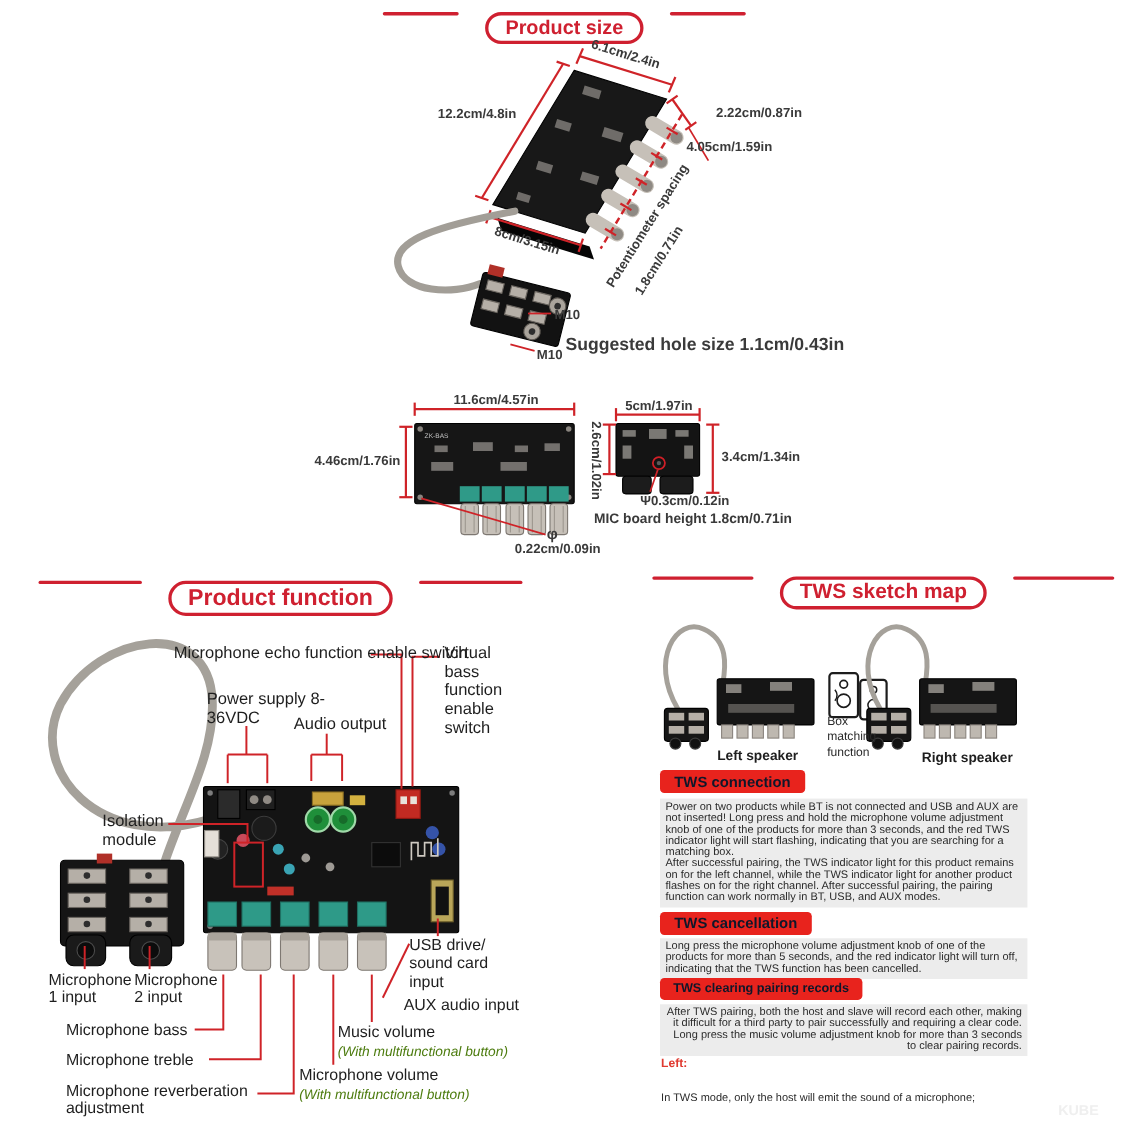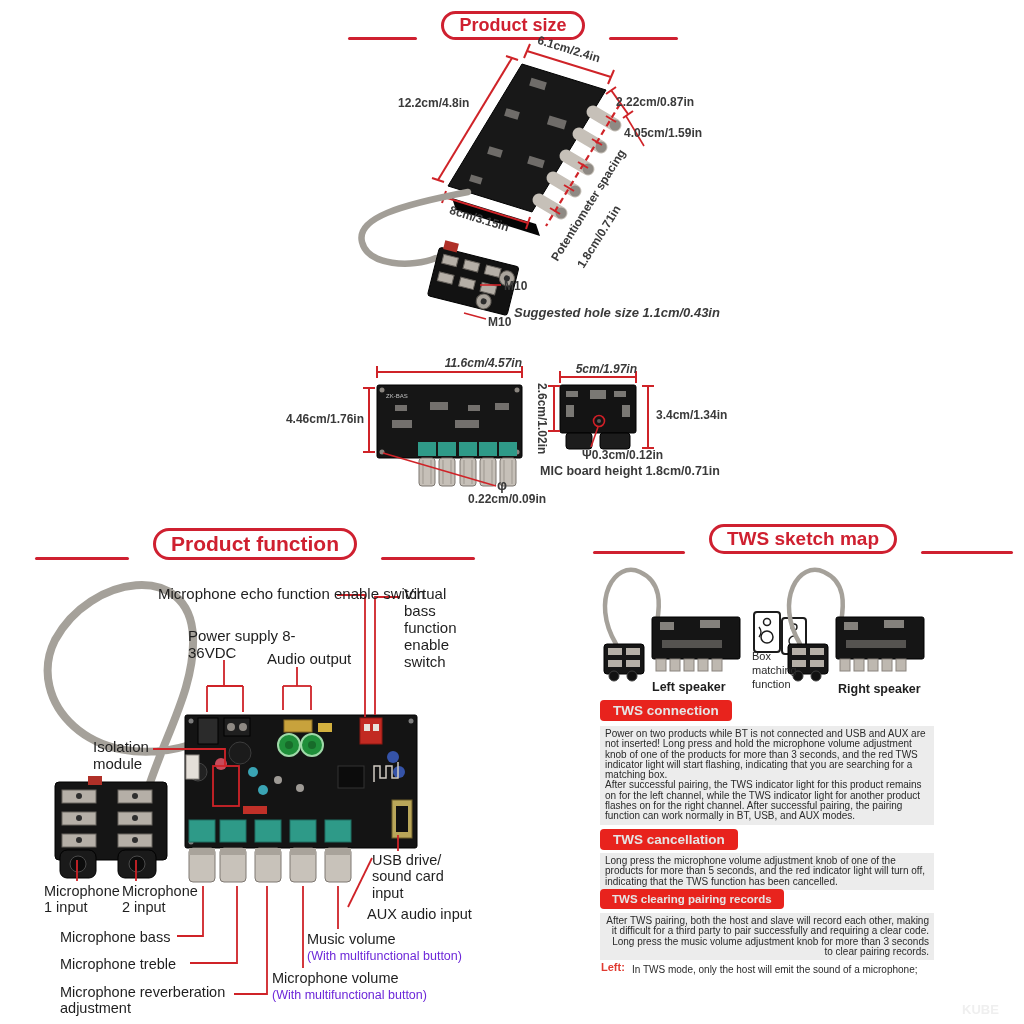--- a/index.html
+++ b/index.html
@@ -1,34 +1,34 @@
 <!DOCTYPE html>
 <html><head>
 <meta charset="utf-8">
 <style>
   html,body{margin:0;padding:0;background:#fff;}
   .canvas{position:relative;width:1024px;height:1024px;background:#fff;overflow:hidden;
           font-family:"Liberation Sans",sans-serif;}
   .art{position:absolute;left:0;top:0;}
   .abs{position:absolute;}
-  .tbar{position:absolute;display:flex;align-items:flex-end;gap:24px;}
+  .tbar{position:absolute;display:flex;align-items:flex-start;gap:24px;}
   .tline{flex:1;height:3px;background:#cf2030;border-radius:2px;}
   .bub{border:3px solid #cf2030;border-radius:22px;padding:1px 15px;color:#cf2030;
        font-weight:bold;white-space:nowrap;background:#fff;}
   .dim{position:absolute;font-weight:bold;color:#3a3a3a;font-size:12px;white-space:nowrap;}
-  .dim.sm{font-size:13px;font-style:italic;}
-  .ctr{text-align:right;font-style:italic;}
+  .dim.sm{font-size:16px;}
+  .ctr{text-align:center;}
   .rgt{text-align:right;}
   .rot17{transform:rotate(17deg);transform-origin:0 0;}
   .rotn58{transform:rotate(-58deg);transform-origin:0 50%;}
   .rot90{transform:rotate(90deg);transform-origin:0 0;}
   .lbl{position:absolute;color:#1e1e1e;font-size:15px;line-height:1.13;}
   .lbl.s14{font-size:14.5px;}
-  .redsub{position:absolute;color:#6d28d9;font-size:12.5px;white-space:nowrap;}
-  .badge{position:absolute;background:#e8231d;color:#e5e5e5;font-weight:bold;font-size:13.5px;
+  .redsub{position:absolute;color:#4d7c0f;font-size:12.5px;white-space:nowrap;font-style:italic;}
+  .badge{position:absolute;background:#e8231d;color:#0f172a;font-weight:bold;font-size:13.5px;
          padding:3px 13px;border-radius:4px;white-space:nowrap;}
   .badge.small{font-size:11.5px;padding:4px 12px;}
   .para{position:absolute;width:324px;background:#ececec;color:#2a2a2a;font-size:10px;
         line-height:1.03;padding:3px 5px;white-space:pre-line;}
   .notehdr{position:absolute;color:#e03a30;font-weight:bold;font-size:11px;}
   .noteln{color:#2a2a2a;font-size:10px;line-height:1.1;width:336px;}
   .spk{position:absolute;font-weight:bold;color:#1e1e1e;font-size:12.5px;white-space:nowrap;}
   .boxlbl{position:absolute;color:#2a2a2a;font-size:11px;line-height:1.25;width:64px;}
   .wm{position:absolute;color:#efefef;font-weight:bold;font-size:13px;}
 </style>
@@ -370,21 +370,21 @@
 </div>
 
 <div class="tbar" style="left:35px;top:528px;width:440px;">
   <span class="tline"></span>
   <span class="bub" style="font-size:21px;">Product function</span>
   <span class="tline"></span>
 </div>
 
 <div class="dim rot17" style="left:540px;top:33px;">6.1cm/2.4in</div>
 <div class="dim" style="left:398px;top:96px;">12.2cm/4.8in</div>
-<div class="dim" style="left:616px;top:95px;">2.22cm/0.87in</div>
+<div class="dim" style="left:651px;top:95px;">2.22cm/0.87in</div>
 <div class="dim" style="left:624px;top:126px;">4.05cm/1.59in</div>
 <div class="dim rotn58" style="left:554px;top:253px;">Potentiometer spacing</div>
 <div class="dim rotn58" style="left:580px;top:260px;">1.8cm/0.71in</div>
 <div class="dim rot17" style="left:452px;top:203px;">8cm/3.15in</div>
 <div class="dim" style="left:504px;top:279px;">M10</div>
 <div class="dim" style="left:488px;top:315px;">M10</div>
 <div class="dim sm" style="left:514px;top:305px;">Suggested hole size 1.1cm/0.43in</div>
 
 <div class="dim ctr" style="left:380px;top:356px;width:142px;">11.6cm/4.57in</div>
 <div class="dim rgt" style="left:276px;top:412px;width:88px;">4.46cm/1.76in</div>
@@ -421,17 +421,17 @@
 <div class="para" style="left:600px;top:726px;">Power on two products while BT is not connected and USB and AUX are not inserted! Long press and hold the microphone volume adjustment knob of one of the products for more than 3 seconds, and the red TWS indicator light will start flashing, indicating that you are searching for a matching box.
 After successful pairing, the TWS indicator light for this product remains on for the left channel, while the TWS indicator light for another product flashes on for the right channel. After successful pairing, the pairing function can work normally in BT, USB, and AUX modes.</div>
 
 <div class="badge" style="left:600px;top:829px;">TWS cancellation</div>
 <div class="para" style="left:600px;top:853px;">Long press the microphone volume adjustment knob of one of the products for more than 5 seconds, and the red indicator light will turn off, indicating that the TWS function has been cancelled.</div>
 
 <div class="badge small" style="left:600px;top:889px;">TWS clearing pairing records</div>
 <div class="para" style="left:600px;top:913px;text-align:right;">After TWS pairing, both the host and slave will record each other, making it difficult for a third party to pair successfully and requiring a clear code. Long press the music volume adjustment knob for more than 3 seconds to clear pairing records.</div>
 
 <div class="notehdr" style="left:601px;top:961px;">Left:</div>
-<div class="abs noteln" style="left:601px;top:964px;margin-left:31px;">In TWS mode, only the host will emit the sound of a microphone;</div>
+<div class="abs noteln" style="left:601px;top:993px;">In TWS mode, only the host will emit the sound of a microphone;</div>
 
 <div class="wm" style="left:962px;top:1002px;">KUBE</div>
 
 </div>
 
 </body></html>

